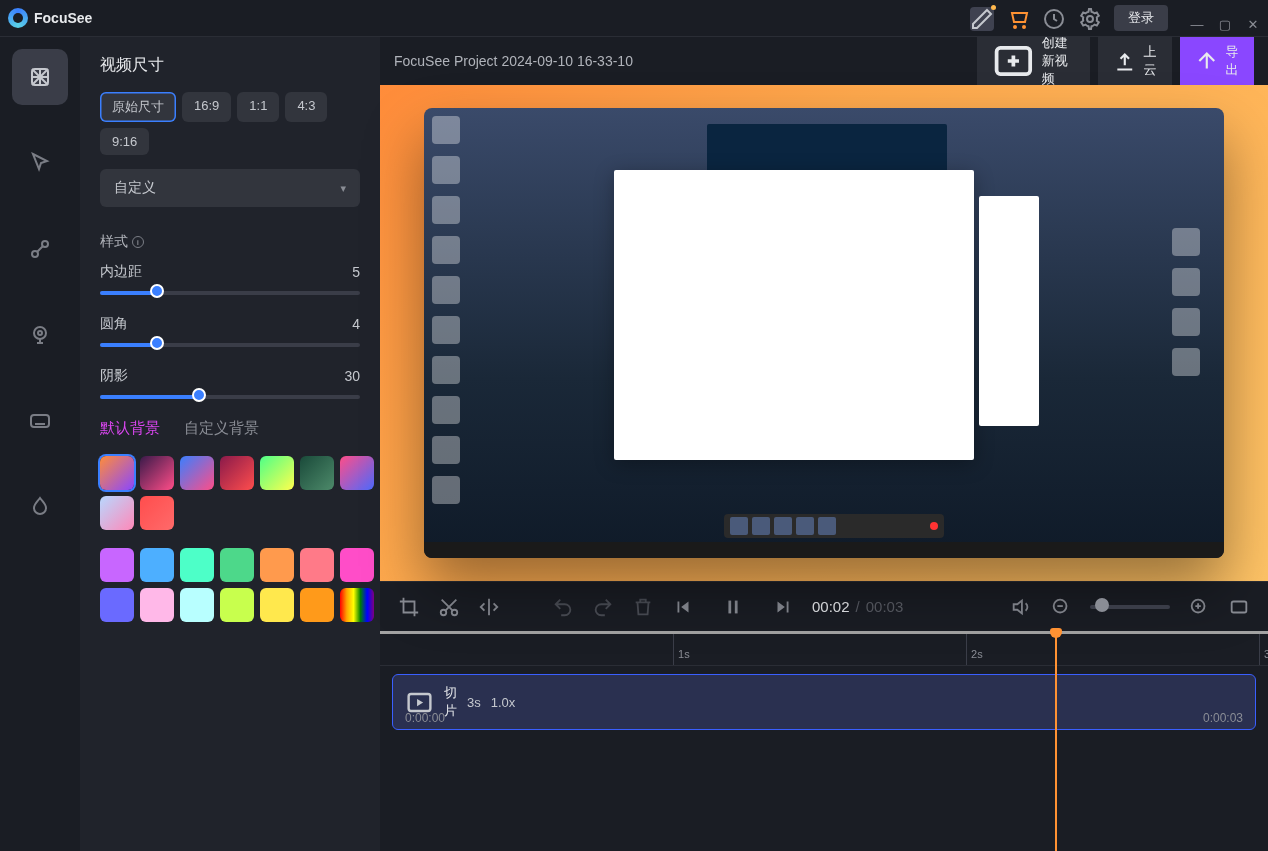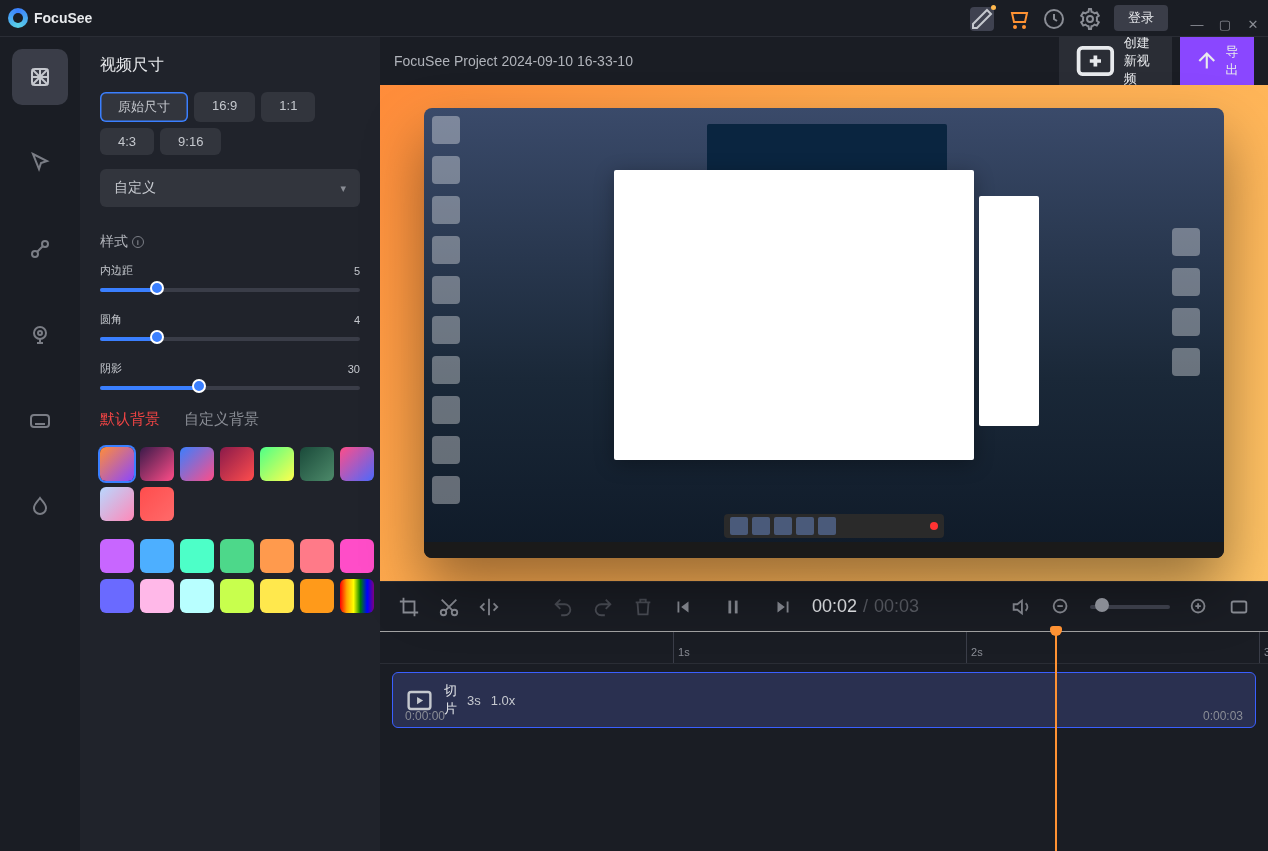--- a/index.html
+++ b/index.html
@@ -20,36 +20,36 @@
 
 .main { flex: 1; display: flex; overflow: hidden; }
 .left-rail { width: 80px; background: #1a1d24; display: flex; flex-direction: column; align-items: center; padding-top: 12px; gap: 30px; }
 .rail-btn { width: 56px; height: 56px; display: flex; align-items: center; justify-content: center; border-radius: 10px; color: #7a7d85; cursor: pointer; }
 .rail-btn.active { background: #3a3d48; color: #c5c8ce; }
 .rail-svg { width: 24px; height: 24px; }
 
 .side-panel { width: 300px; background: #20232b; padding: 18px 20px; overflow-y: auto; }
 .panel-title { color: #e8eaed; font-size: 16px; margin-bottom: 16px; }
 .ratio-row { display: flex; gap: 6px; margin-bottom: 14px; flex-wrap: wrap; }
-.ratio-btn { padding: 6px 18px; background: #32353d; border-radius: 6px; font-size: 13px; color: #c5c8ce; cursor: pointer; }
+.ratio-btn { padding: 6px 12px; background: #32353d; border-radius: 6px; font-size: 13px; color: #c5c8ce; cursor: pointer; }
 .ratio-btn.active { box-shadow: inset 0 0 0 1.5px #3a7fff; }
 .dropdown { background: #32353d; border-radius: 6px; padding: 10px 14px; display: flex; justify-content: space-between; align-items: center; font-size: 14px; cursor: pointer; margin-bottom: 26px; }
 .section-head { color: #b0b3ba; font-size: 14px; margin-bottom: 12px; display: flex; align-items: center; gap: 4px; }
 .info-icon { width: 12px; height: 12px; border: 1px solid #7a7d85; border-radius: 50%; font-size: 8px; display: flex; align-items: center; justify-content: center; }
 .slider-row { margin-bottom: 20px; }
-.slider-head { display: flex; justify-content: space-between; font-size: 11px; color: #c5c8ce; margin-bottom: 10px; align-items: center; }
+.slider-head { display: flex; justify-content: space-between; font-size: 14px; color: #c5c8ce; margin-bottom: 10px; align-items: center; }
 .slider-head .val { color: #c5c8ce; }
 .color-swatch { width: 18px; height: 18px; border-radius: 4px; background: linear-gradient(135deg,#ff4d4d,#ffb84d,#4dff88,#4d88ff,#b84dff); margin-left: auto; margin-right: 8px; }
 .slider-track { height: 4px; background: #3a3d48; border-radius: 2px; position: relative; cursor: pointer; }
 .slider-fill { height: 100%; background: #3a7fff; border-radius: 2px; }
 .slider-thumb { width: 14px; height: 14px; background: #3a7fff; border: 2px solid #fff; border-radius: 50%; position: absolute; top: -7px; transform: translateX(-50%); }
 .bg-section { margin-top: 20px; }
 .bg-tabs { display: flex; gap: 24px; margin: 14px 0 18px; font-size: 15px; }
 .bg-tab { color: #8a8d95; cursor: pointer; }
-.bg-tab.active { color: #ef4444; font-weight: 500; }
+.bg-tab.active { color: #d946ef; font-weight: 500; }
 .swatch-grid { display: grid; grid-template-columns: repeat(7, 34px); gap: 6px; margin-bottom: 18px; }
 .swatch { width: 34px; height: 34px; border-radius: 6px; cursor: pointer; }
 .swatch.sel { box-shadow: 0 0 0 2px #3a7fff; }
 
 .center { flex: 1; display: flex; flex-direction: column; background: #1a1d24; }
 .center-top { height: 48px; display: flex; align-items: center; padding: 0 14px; gap: 10px; }
 .project-name { color: #b0b3ba; font-size: 14px; }
 .top-actions { margin-left: auto; display: flex; gap: 8px; }
 .top-btn { padding: 7px 14px; background: #2a2d35; border-radius: 6px; font-size: 13px; color: #e8eaed; display: flex; align-items: center; gap: 6px; cursor: pointer; }
 .top-btn.export { background: #8a47ff; }
@@ -63,26 +63,26 @@
 .win-white2 { position:absolute; left:555px; top:88px; width:60px; height:230px; background:#fff; border-radius:2px; }
 .taskbar { position:absolute; bottom:0; left:0; right:0; height:16px; background:#1a1a1a; }
 .rec-bar { position:absolute; bottom:20px; left:300px; width:220px; height:24px; background:#2a2a2a; border-radius:4px; display:flex; align-items:center; padding:0 6px; gap:4px; }
 .rec-thumb { width:18px; height:18px; background:#4a5a7a; border-radius:2px; }
 .rec-dot { width:8px; height:8px; background:#ff3333; border-radius:50%; margin-left:auto; }
 
 .controls { height: 50px; display: flex; align-items: center; padding: 0 18px; gap: 18px; background: #1a1d24; border-top: 1px solid #2a2d35; }
 .ctrl-btn { width: 22px; height: 22px; color: #8a8d95; cursor: pointer; display: flex; align-items: center; justify-content: center; }
 .ctrl-btn.dis { color: #4a4d55; }
 .play-group { margin-left: auto; margin-right: auto; display: flex; gap: 28px; align-items: center; }
-.time-display { display:flex; gap:6px; font-size:18px; font-variant-numeric: tabular-nums; }
+.time-display { display:flex; gap:6px; font-size:15px; font-variant-numeric: tabular-nums; }
 .time-display .sep { color:#5a5d65; }
 .time-display .cur { color:#e8eaed; }
 .time-display .dur { color:#5a5d65; }
 
-.timeline { flex: 0 0 220px; background: #1a1d24; display: flex; flex-direction: column; border-top: 1px solid #a3a3a3; }
+.timeline { flex: 0 0 220px; background: #1a1d24; display: flex; flex-direction: column; border-top: 3px solid #a3a3a3; }
 .ruler { height: 32px; position: relative; border-bottom: 1px solid #2a2d35; }
 .tick { position:absolute; top:0; bottom:0; border-left:1px solid #3a3d48; font-size:11px; color:#8a8d95; padding-top:14px; padding-left:4px; }
 .playhead { position:absolute; top:-6px; width:2px; background:#ff9233; bottom:-200px; z-index:5; }
 .playhead::before { content:''; position:absolute; top:0; left:-5px; width:12px; height:10px; background:#ff9233; border-radius:3px 3px 6px 6px; }
 .clip { margin: 8px 12px; height: 56px; background: #2a3050; border: 1px solid #3a5fff; border-radius: 6px; padding: 8px 12px; display: flex; align-items: center; justify-content: space-between; font-size: 13px; position: relative; }
 .clip-left { display:flex; align-items:center; gap:10px; }
 .clip-title { color:#e8eaed; }
 .clip-time { color:#8a8d95; font-size:12px; position:absolute; bottom:4px; }
 .clip-time.l { left:12px; } .clip-time.r { right:12px; }
 .add-zoom { margin: 4px 12px; height: 38px; border: 1px dashed #3a3d48; border-radius: 6px; display: flex; align-items: center; justify-content: center; gap: 8px; color: #8a8d95; font-size: 13px; cursor: pointer; }
@@ -263,20 +263,26 @@
     <div class="center-top">
       <span class="project-name">FocuSee Project 2024-09-10 16-33-10</span>
       <div class="top-actions">
         <div class="top-btn">
             <svg width="14" height="14" viewBox="0 0 24 24" fill="none" stroke="currentColor" stroke-width="2">
               <rect x="3" y="5" width="18" height="14" rx="2"></rect>
               <path d="M12 9v6M9 12h6"></path>
             </svg>
             <span>创建新视频</span>
           </div>
+        <div class="top-btn">
+            <svg width="14" height="14" viewBox="0 0 24 24" fill="none" stroke="currentColor" stroke-width="2">
+              <path d="M12 16V6M8 10l4-4 4 4M5 20h14"></path>
+            </svg>
+            <span>上云</span>
+          </div>
         <div class="top-btn export">
             <svg width="14" height="14" viewBox="0 0 24 24" fill="none" stroke="currentColor" stroke-width="2">
               <path d="M5 12l7-7 7 7M12 5v14"></path>
             </svg>
             <span>导出</span>
           </div>
       </div>
     </div>
     <div class="preview">
       <div class="screen">

